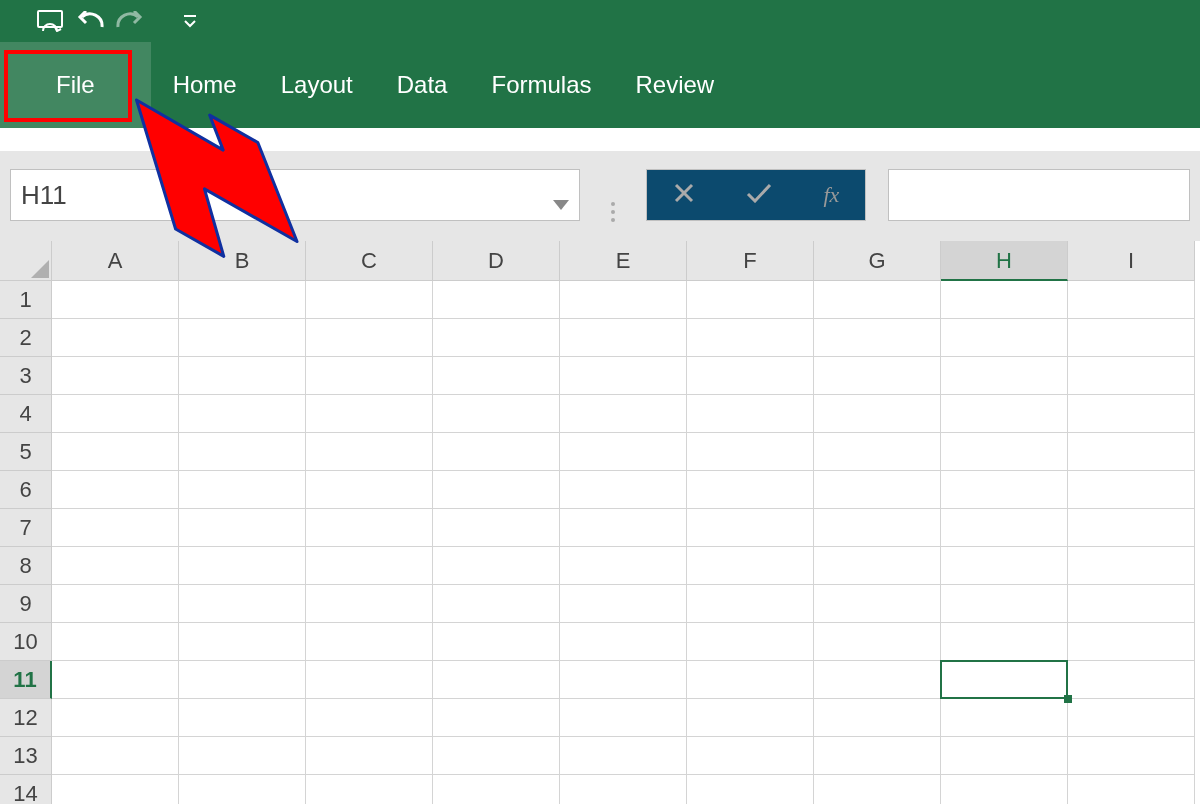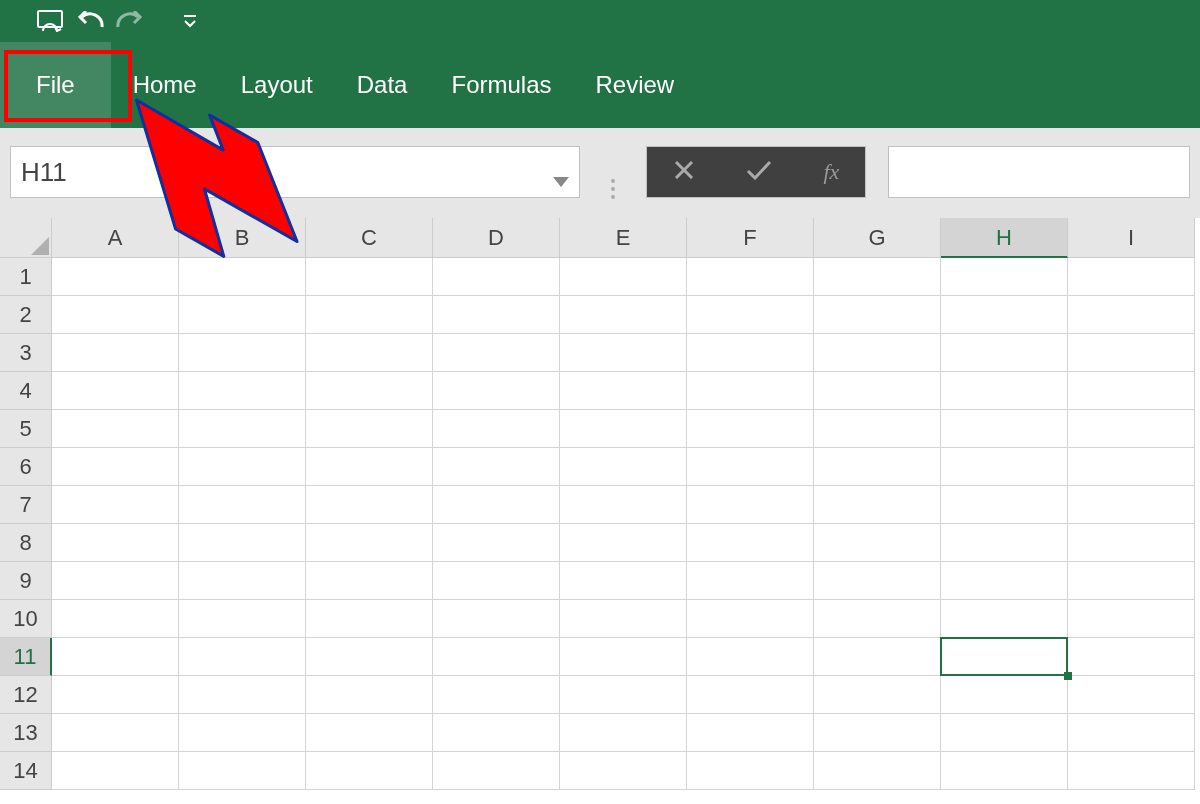--- a/index.html
+++ b/index.html
@@ -2,38 +2,38 @@
 <html><head>
 <meta charset="utf-8">
 <style>
   * { box-sizing: border-box; }
   html, body { margin: 0; padding: 0; font-family: "Segoe UI", Arial, sans-serif; background: #fff; width: 1200px; height: 804px; overflow: hidden; }
   .titlebar { background: #217346; height: 42px; display: flex; align-items: center; padding-left: 30px; }
   .qa-icon { width: 40px; color: #fff; display:flex; align-items:center; justify-content:center; height:42px; }
   .qa-icon svg { stroke: #fff; fill: none; }
   .ribbon { background: #217346; height: 86px; display: flex; align-items: stretch; }
   .tab { color: #fff; font-size: 24px; display:flex; align-items:center; padding: 0 22px; cursor:pointer; position:relative; }
-  .tab.file { background: rgba(255,255,255,0.15); padding: 0 36px; }
+  .tab.file { background: rgba(255,255,255,0.15); padding: 0 56px; }
   .file-highlight { position:absolute; left:4px; top:50px; width:128px; height:72px; border:4px solid #ff0000; pointer-events:none; }
-  .formula-bar-area { background:#e6e6e6; height:90px; padding:18px 10px 0 10px; display:flex; gap:22px; }
+  .formula-bar-area { background:#e6e6e6; height:90px; padding:18px 10px 0 10px; display:flex; gap:22px;margin-top:23px; }
   .namebox { width:570px; height:52px; background:#fff; border:1px solid #c0c0c0; display:flex; align-items:center; padding:0 10px; font-size:26px; color:#444; position:relative;}
   .namebox .dd { position:absolute; right:10px; top:16px; }
   .expand { width:22px; display:flex; flex-direction:column; align-items:center; justify-content:center; color:#888; padding-top:14px;}
   .expand span{width:4px;height:4px;background:#aaa;border-radius:50%;margin:2px 0;}
-  .fbar-btns { width:220px; height:52px; background:#404040; border:1px solid #c0c0c0; display:flex; align-items:center; justify-content:space-around; color:#999;}
+  .fbar-btns { width:220px; height:52px; background:#0c4a6e; border:1px solid #c0c0c0; display:flex; align-items:center; justify-content:space-around; color:#999;}
   .formula-input { flex:1; height:52px; background:#fff; border:1px solid #c0c0c0;}
   .sheet { display:flex; flex-direction:column; }
   .corner { width:52px; height:40px; background:#e6e6e6; border-right:1px solid #ccc; border-bottom:1px solid #ccc; display:flex; align-items:flex-end; justify-content:flex-end; padding:2px;}
   .col-headers { display:flex; height:40px; }
   .ch { width:127px; background:#e6e6e6; border-right:1px solid #ccc; border-bottom:1px solid #ccc; text-align:center; font-size:22px; line-height:40px; color:#444;}
   .ch.active { background:#d4d4d4; color:#217346; border-bottom:2px solid #217346;}
   .rows { display:flex; }
   .row-headers { display:flex; flex-direction:column; }
   .rh { width:52px; height:38px; background:#e6e6e6; border-right:1px solid #ccc; border-bottom:1px solid #ccc; text-align:center; font-size:22px; line-height:38px; color:#444;}
-  .rh.active { background:#d4d4d4; color:#217346; border-right:2px solid #217346;}
+  .rh.active { background:#d4d4d4; color:#217346; border-right:2px solid #217346;font-weight:bold;}
   .grid { position:relative; }
   .gridrow { display:flex; }
   .cell { width:127px; height:38px; border-right:1px solid #d4d4d4; border-bottom:1px solid #d4d4d4; background:#fff;}
   .selected-cell { position:absolute; border:2px solid #217346; background:transparent; }
   .fill-handle { position:absolute; width:8px; height:8px; background:#217346; }
   .arrow-annotation { position:absolute; pointer-events:none; }
   .fx-label { font-family: "Times New Roman", serif; font-style: italic; font-size:22px; color:#999; }
 </style>
 </head>
 <body>

